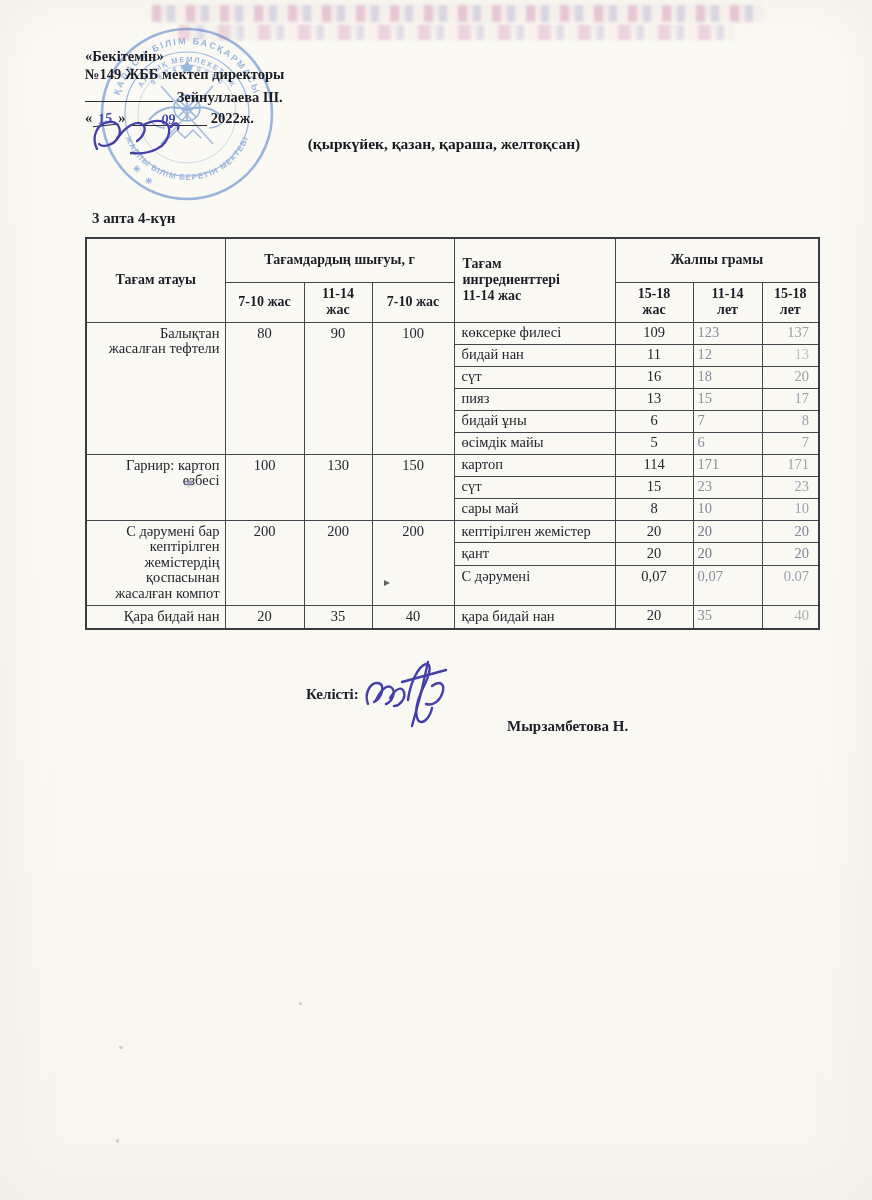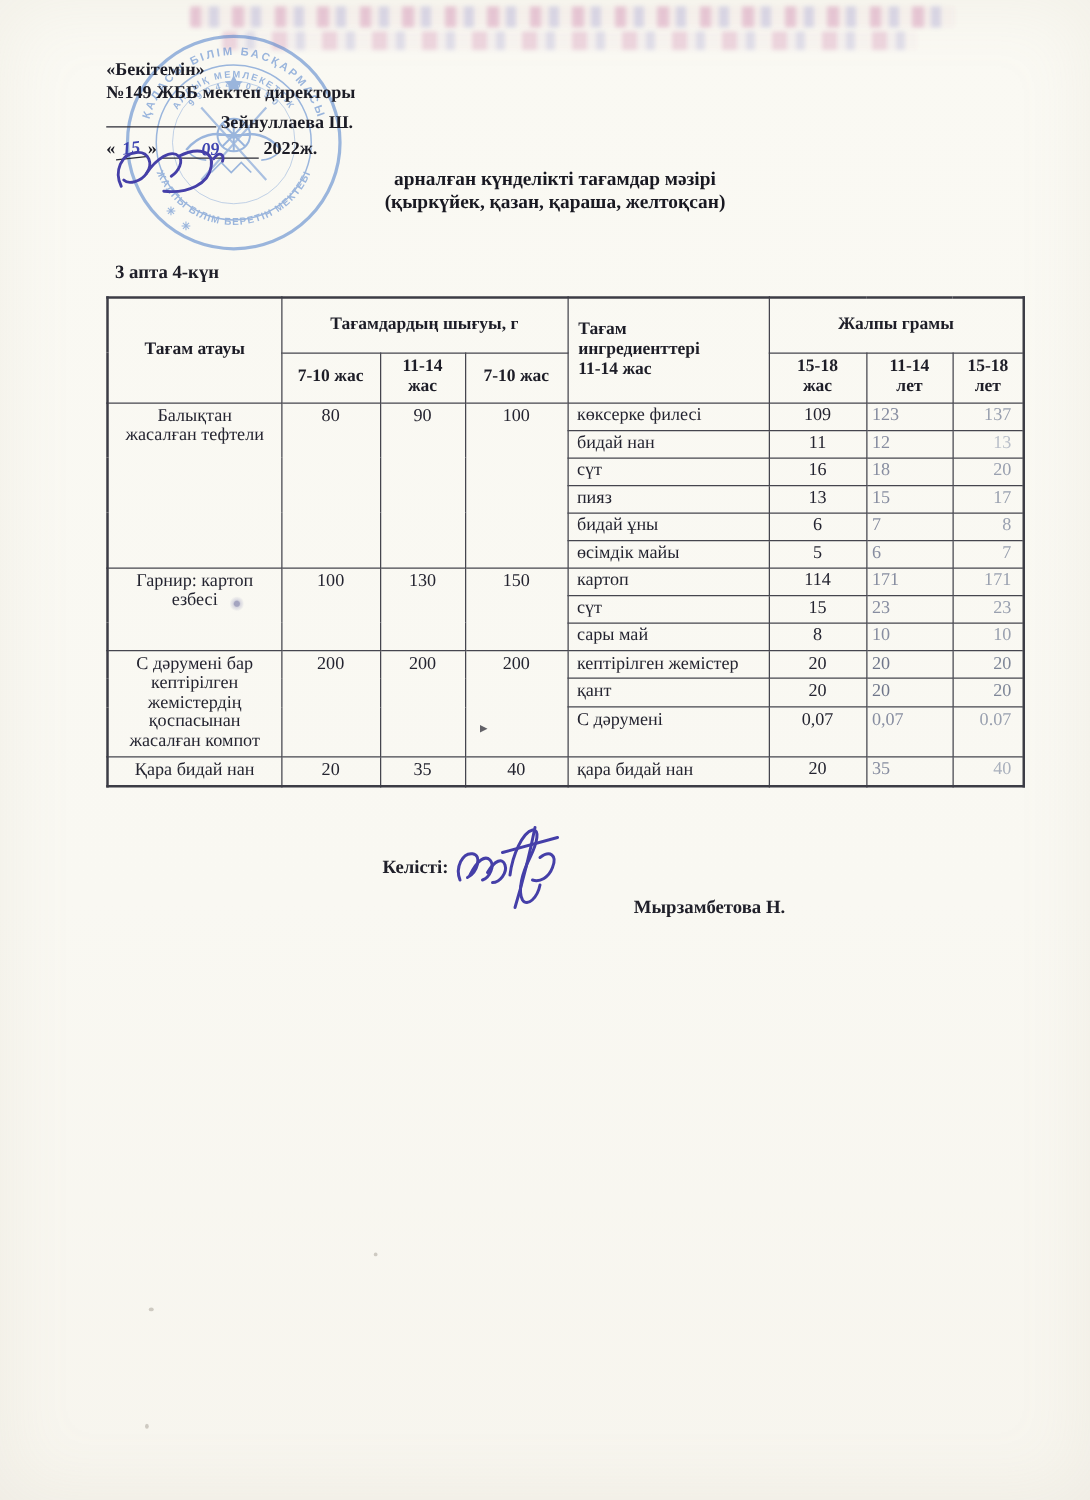--- a/index.html
+++ b/index.html
@@ -45,21 +45,21 @@
   .title .l1{margin-left:130px;}
   .week{position:absolute;left:92px;top:210px;font-weight:bold;font-size:15px;z-index:3;text-align:center;}
   
   .tblwrap{position:absolute;left:85px;top:237px;z-index:2;}
   table{border-collapse:collapse;table-layout:fixed;width:733px;background:transparent;}
   th,td{border:1.5px solid #45454e;padding:1px 4px;overflow:hidden;}
   table{border:2px solid #3c3c45;}
   th{font-weight:bold;font-size:14px;text-align:center;vertical-align:middle;white-space:pre-line;line-height:1.15;color:#1d1d27;}
   th.lft{text-align:left;padding-left:8px;}
   td{font-size:14.5px;line-height:1.08;color:#242430;}
-  td.dish{vertical-align:top;text-align:center;padding:3px 5px;white-space:pre-line;margin-left:48px;}
+  td.dish{vertical-align:top;text-align:right;padding:3px 5px;white-space:pre-line;margin-left:48px;}
   td.por{vertical-align:top;text-align:center;padding-top:3px;}
   td.ing{text-align:left;padding-left:7px;vertical-align:middle;}
   td.n{text-align:center;vertical-align:middle;}
   td.f1{color:#878da0;text-align:left;padding-right:15px;}
   td.f2{color:#99a0af;text-align:right;padding-right:9px;}
   tr.r{height:22px;}
   tr.rt{height:38px;}
   tr.rl{height:24px;}
   tr.h1{height:44px;}
   tr.h2{height:40px;margin-left:24px;}
@@ -142,21 +142,20 @@
       </svg>
     </div>
     <div class="row" style="margin-top:3px;">
       <span class="d-quote">«</span><span class="hw hw-day">15</span><span class="d-quote">»</span>
       <span class="d-blank"><span class="hw">09</span></span>
       <span>2022ж.</span>
     </div>
   </div>
 
   <div class="title">
-    <div>арналған күнделікті тағамдар мәзірі</div>
     <div>(қыркүйек, қазан, қараша, желтоқсан)</div>
   </div>
 
   <div class="week">3 апта 4-күн</div>
 
   <div class="tblwrap">
   <table>
     <colgroup>
       <col style="width:139px">
           <col style="width:79px">

